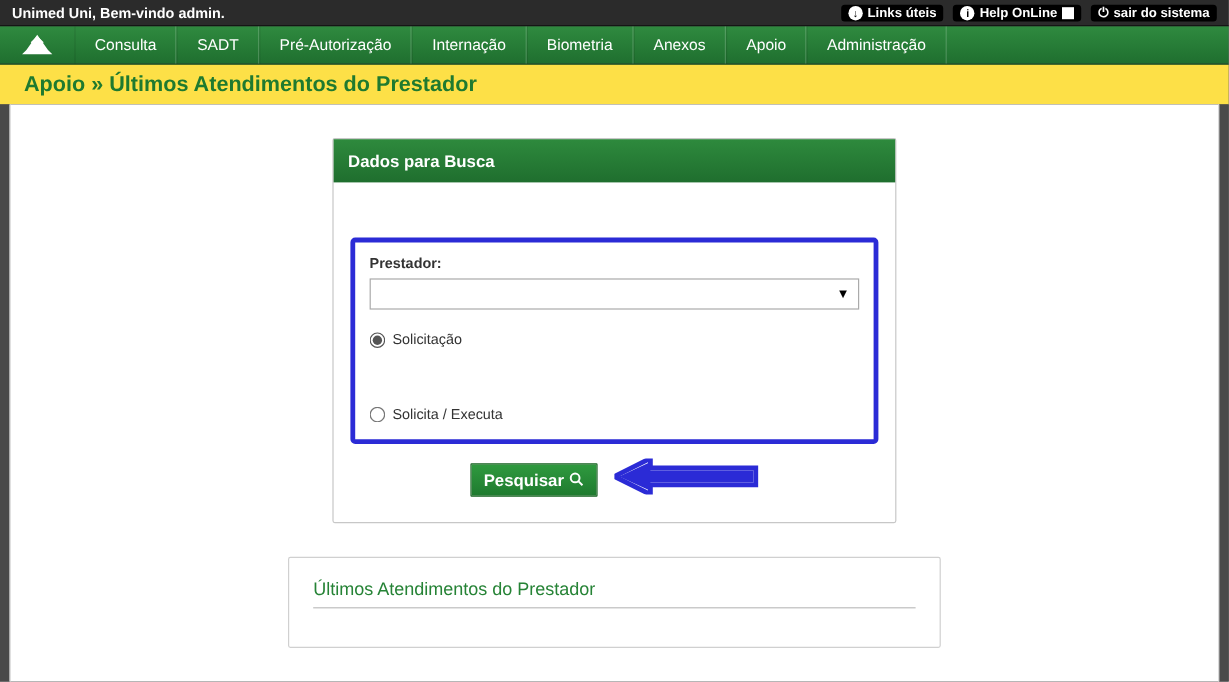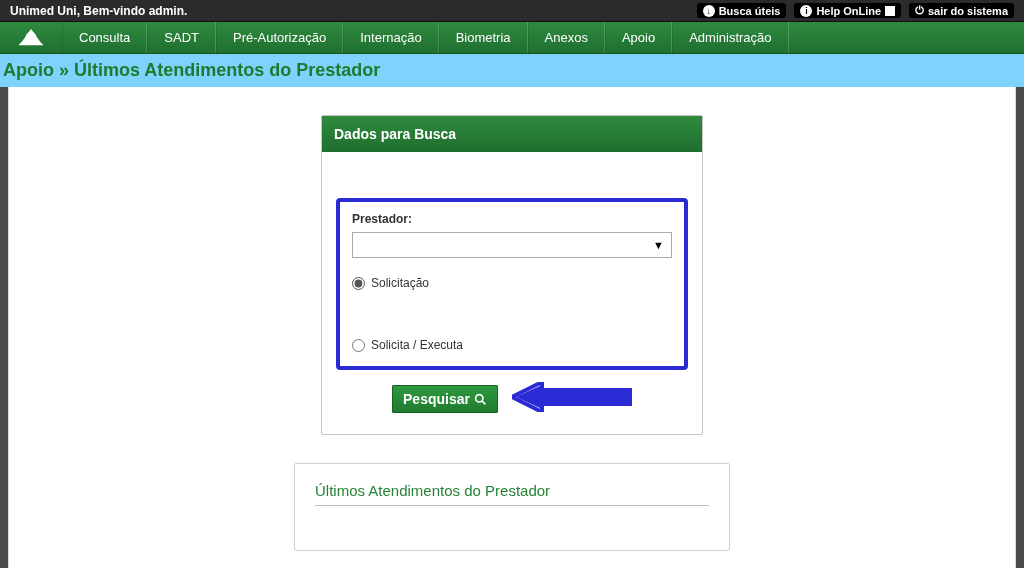--- a/index.html
+++ b/index.html
@@ -82,22 +82,22 @@
     font-size: 13px;
     padding: 0 16px;
     display: flex;
     align-items: center;
     border-right: 1px solid rgba(255,255,255,0.18);
     border-left: 1px solid rgba(0,0,0,0.1);
     cursor: pointer;
   }
   
   .crumbbar {
-    background: #7dd3fc;
-    padding: 6px 3px;
+    background: #fde047;
+    padding: 6px 20px;
   }
   .crumbtext {
     color: #1f7a2f;
     font-size: 18px;
     font-weight: bold;
   }
   
   .contentwrap {
     background: #4a4a4a;
     padding: 0;
@@ -108,21 +108,21 @@
     min-height: 362px;
     padding: 28px 0 40px 0;
     border: 1px solid #d9d9d9;
     border-top: none;
     display: flex;
     flex-direction: column;
     align-items: center;
     gap: 28px;
   }
   .panel {
-    width: 382px;
+    width: 470px;
     border: 1px solid #c7c7c7;
     border-radius: 2px;
     background: #fff;
   }
   .panel-header {
     background: linear-gradient(#2e8a3d, #1f6e2e);
     color: #fff;
     font-weight: bold;
     font-size: 14px;
     padding: 10px 12px;
@@ -198,41 +198,41 @@
     display: inline-flex;
     align-items: center;
     gap: 4px;
   }
   .searchbtn .glass {
     font-size: 13px;
   }
   .bigarrow svg { width: 120px; height: 30px; }
   
   .panel2 {
-    width: 436px;
+    width: 544px;
     border: 1px solid #d0d0d0;
     border-radius: 2px;
-    padding: 18px 20px 44px 20px;
+    padding: 18px 20px 32px 20px;
   }
   .panel2-title {
     color: #268336;
     font-size: 15px;
     padding-bottom: 6px;
     border-bottom: 1px solid #bdbdbd;
   }
 </style>
 </head>
 <body>
 
 <div class="topbar">
   <div class="welcome">Unimed Uni, Bem-vindo admin.</div>
   <div class="toplinks">
     <span class="toplink">
       <span class="iconcircle">↓</span>
-      <span>Busca úteis</span>
+      <span>Links úteis</span>
     </span>
     <span class="toplink">
       <span class="iconcircle">i</span>
       <span>Help OnLine</span>
       <span class="squarebox"></span>
     </span>
     <span class="toplink">
       <span class="powersym">⏻</span>
       <span>sair do sistema</span>
     </span>

